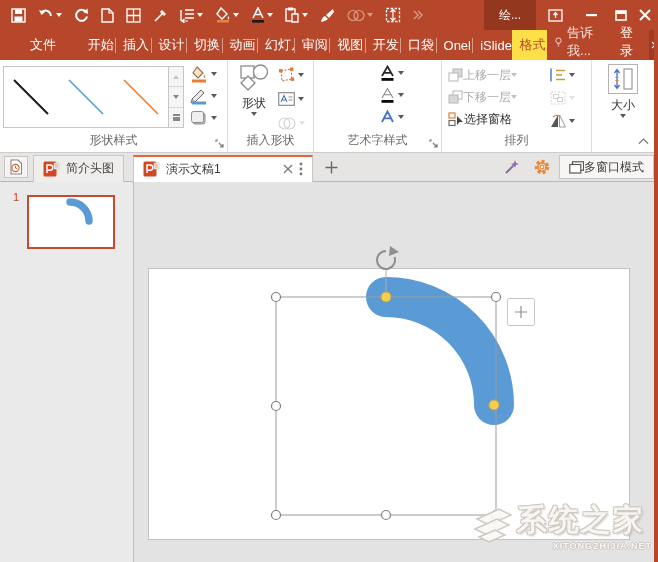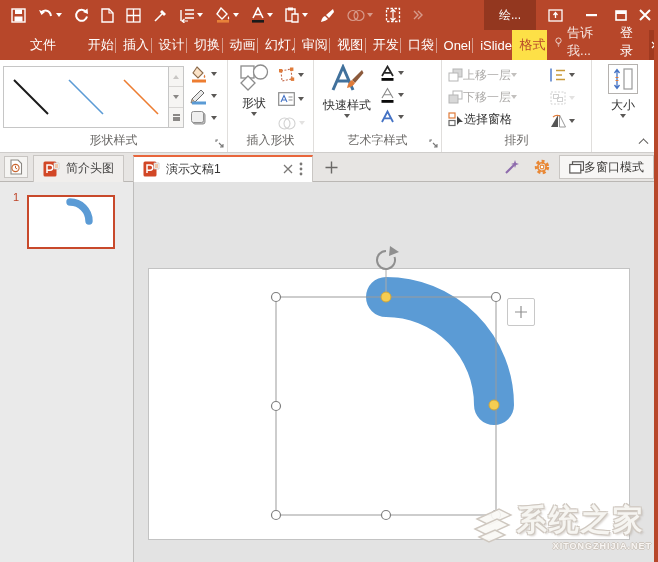--- a/index.html
+++ b/index.html
@@ -378,29 +378,20 @@
             <circle cx="6.5" cy="6.5" r="5.5" fill="none" stroke="#9A9A9A" stroke-width="1.1"></circle>
             <circle cx="11.5" cy="6.5" r="5.5" fill="none" stroke="#9A9A9A" stroke-width="1.1"></circle>
           </svg>
           <i class="caret-g caret-dim"></i>
         </span>
     </div>
     <div class="glabel">插入形状</div>
   </div>
 
   <div class="rgroup" id="g-wordart">
-    <div class="bigbtn" id="quick-btn">
-      <svg width="34" height="30" viewBox="0 0 34 30">
-        <path d="M3 26 L13 3 L23 26 M7.5 17 H18.5" fill="none" stroke="#41719C" stroke-width="3"></path>
-        <path d="M32 6 L22 16 L25 19 L33.5 9 Z" fill="#8C5A3C"></path>
-        <path d="M22 16 q-4 2 -5 8 q6 -1 8 -5 Z" fill="#E07B39"></path>
-      </svg>
-      <span class="blabel">快速样式</span>
-      <i class="caret-g"></i>
-    </div>
     <div id="wordart-col">
       <span class="stack-item">
           <svg width="15" height="16" viewBox="0 0 15 16">
             <path d="M2 11 L7.5 1.5 L13 11 M4.3 7.8 H10.7" fill="none" stroke="#262626" stroke-width="1.7"></path>
             <rect x="1.5" y="13" width="12" height="2.8" fill="#0A0A0A"></rect>
           </svg>
           <i class="caret-g"></i>
         </span>
       <span class="stack-item">
           <svg width="15" height="16" viewBox="0 0 15 16">

